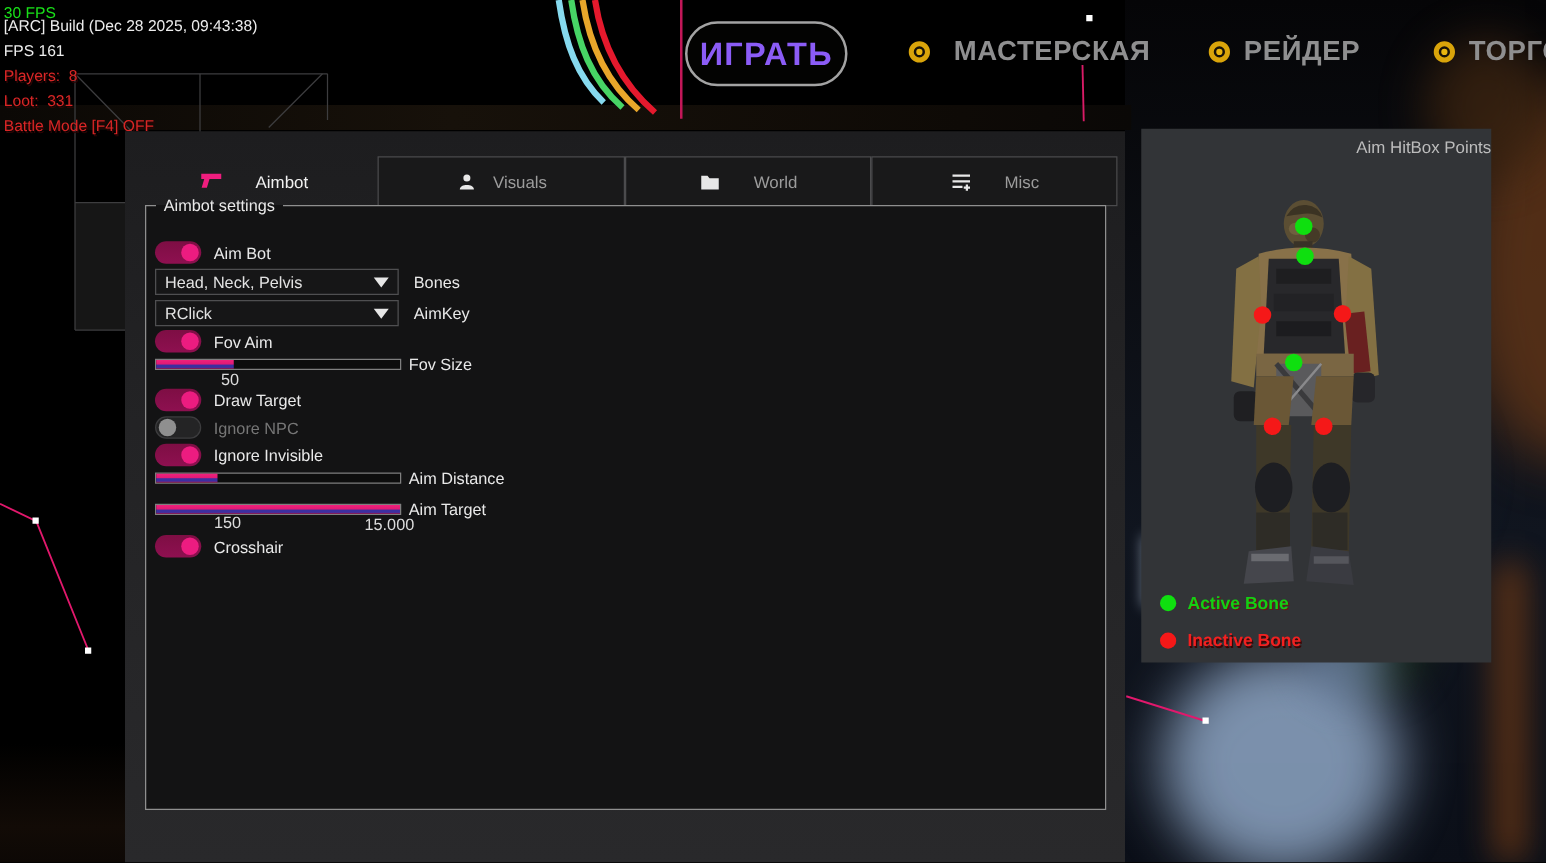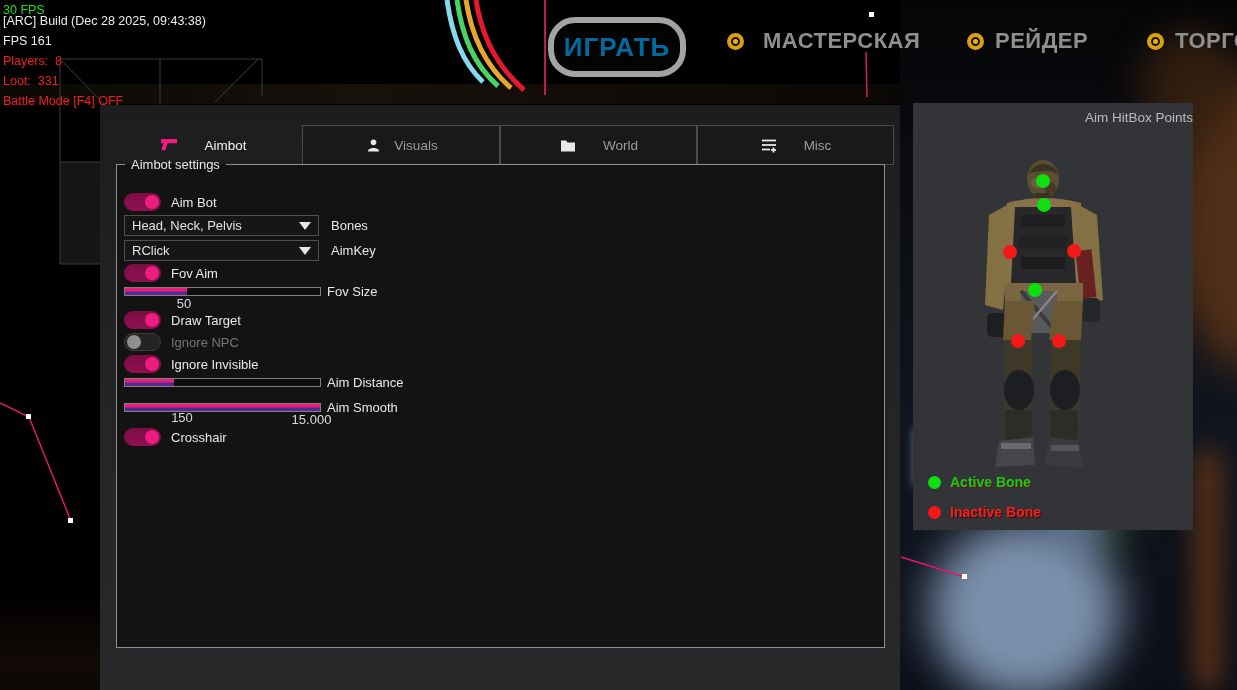--- a/index.html
+++ b/index.html
@@ -11,22 +11,22 @@
   .blob{position:absolute;border-radius:50%;}
   
   #floor-band{left:0;top:84px;width:905px;height:20px;z-index:1;
     background:linear-gradient(90deg,#0b0805,#17110a 40%,#0e0a06 85%,#0a0806);}
   #left-floor{left:0;top:595px;width:100px;height:95px;z-index:1;
     background:linear-gradient(180deg,rgba(10,6,3,0),#120b06 70%,#0d0805);}
   
   #decor{left:0;top:0;width:1237px;height:690px;z-index:2;pointer-events:none;}
   
   #top-menu{left:0;top:0;width:1237px;height:90px;z-index:3;}
-  #play-btn{position:absolute;left:548px;top:17px;width:126px;height:48px;border:6px solid #a3a3a3;
-    border-radius:27px;background:rgba(8,8,6,.35);color:#0369a1;font-size:26px;font-weight:bold;
+  #play-btn{position:absolute;left:548px;top:17px;width:126px;height:48px;border:2px solid #a3a3a3;
+    border-radius:27px;background:rgba(8,8,6,.35);color:#8b5cf6;font-size:26px;font-weight:bold;
     display:flex;align-items:center;justify-content:center;letter-spacing:1px;cursor:pointer;}
   .menu-item{position:absolute;top:28px;display:flex;align-items:center;gap:11px;cursor:pointer;}
   .menu-item .label{color:#8f8f90;font-size:22px;font-weight:bold;letter-spacing:.5px;white-space:nowrap;}
   .coin{width:9px;height:9px;border:4px solid #d9a40a;border-radius:50%;position:relative;background:#171208;}
   .coin::after{content:"";position:absolute;left:2px;top:2px;width:5px;height:5px;border-radius:50%;background:#e8b50f;}
   
   #overlay-text{left:3px;top:0;z-index:3;line-height:20px;font-size:12.5px;}
   #overlay-text div{white-space:pre;}
   .ov-green{color:#19e019;margin-bottom:-9px;}
   .ov-white{color:#ececec;}
@@ -269,21 +269,21 @@
     </div>
     <div class="slider-value val-b">150</div>
     <span class="side-label">Aim Distance</span>
   </div>
 
   <div class="slider-row" style="top:298px;">
     <div class="slider-track">
       <div class="slider-fill" style="width: 100%;"></div>
     </div>
     <div class="slider-value val-c">15.000</div>
-    <span class="side-label">Aim Smooth</span>
+    <span class="side-label">Aim Target</span>
   </div>
 
   <div class="ctl-row" style="top:323px;" data-state="on">
     <div class="toggle" data-state="on">
         <div class="knob"></div>
       </div>
     <span class="ctl-label">Crosshair</span>
   </div>
 </div>
 

